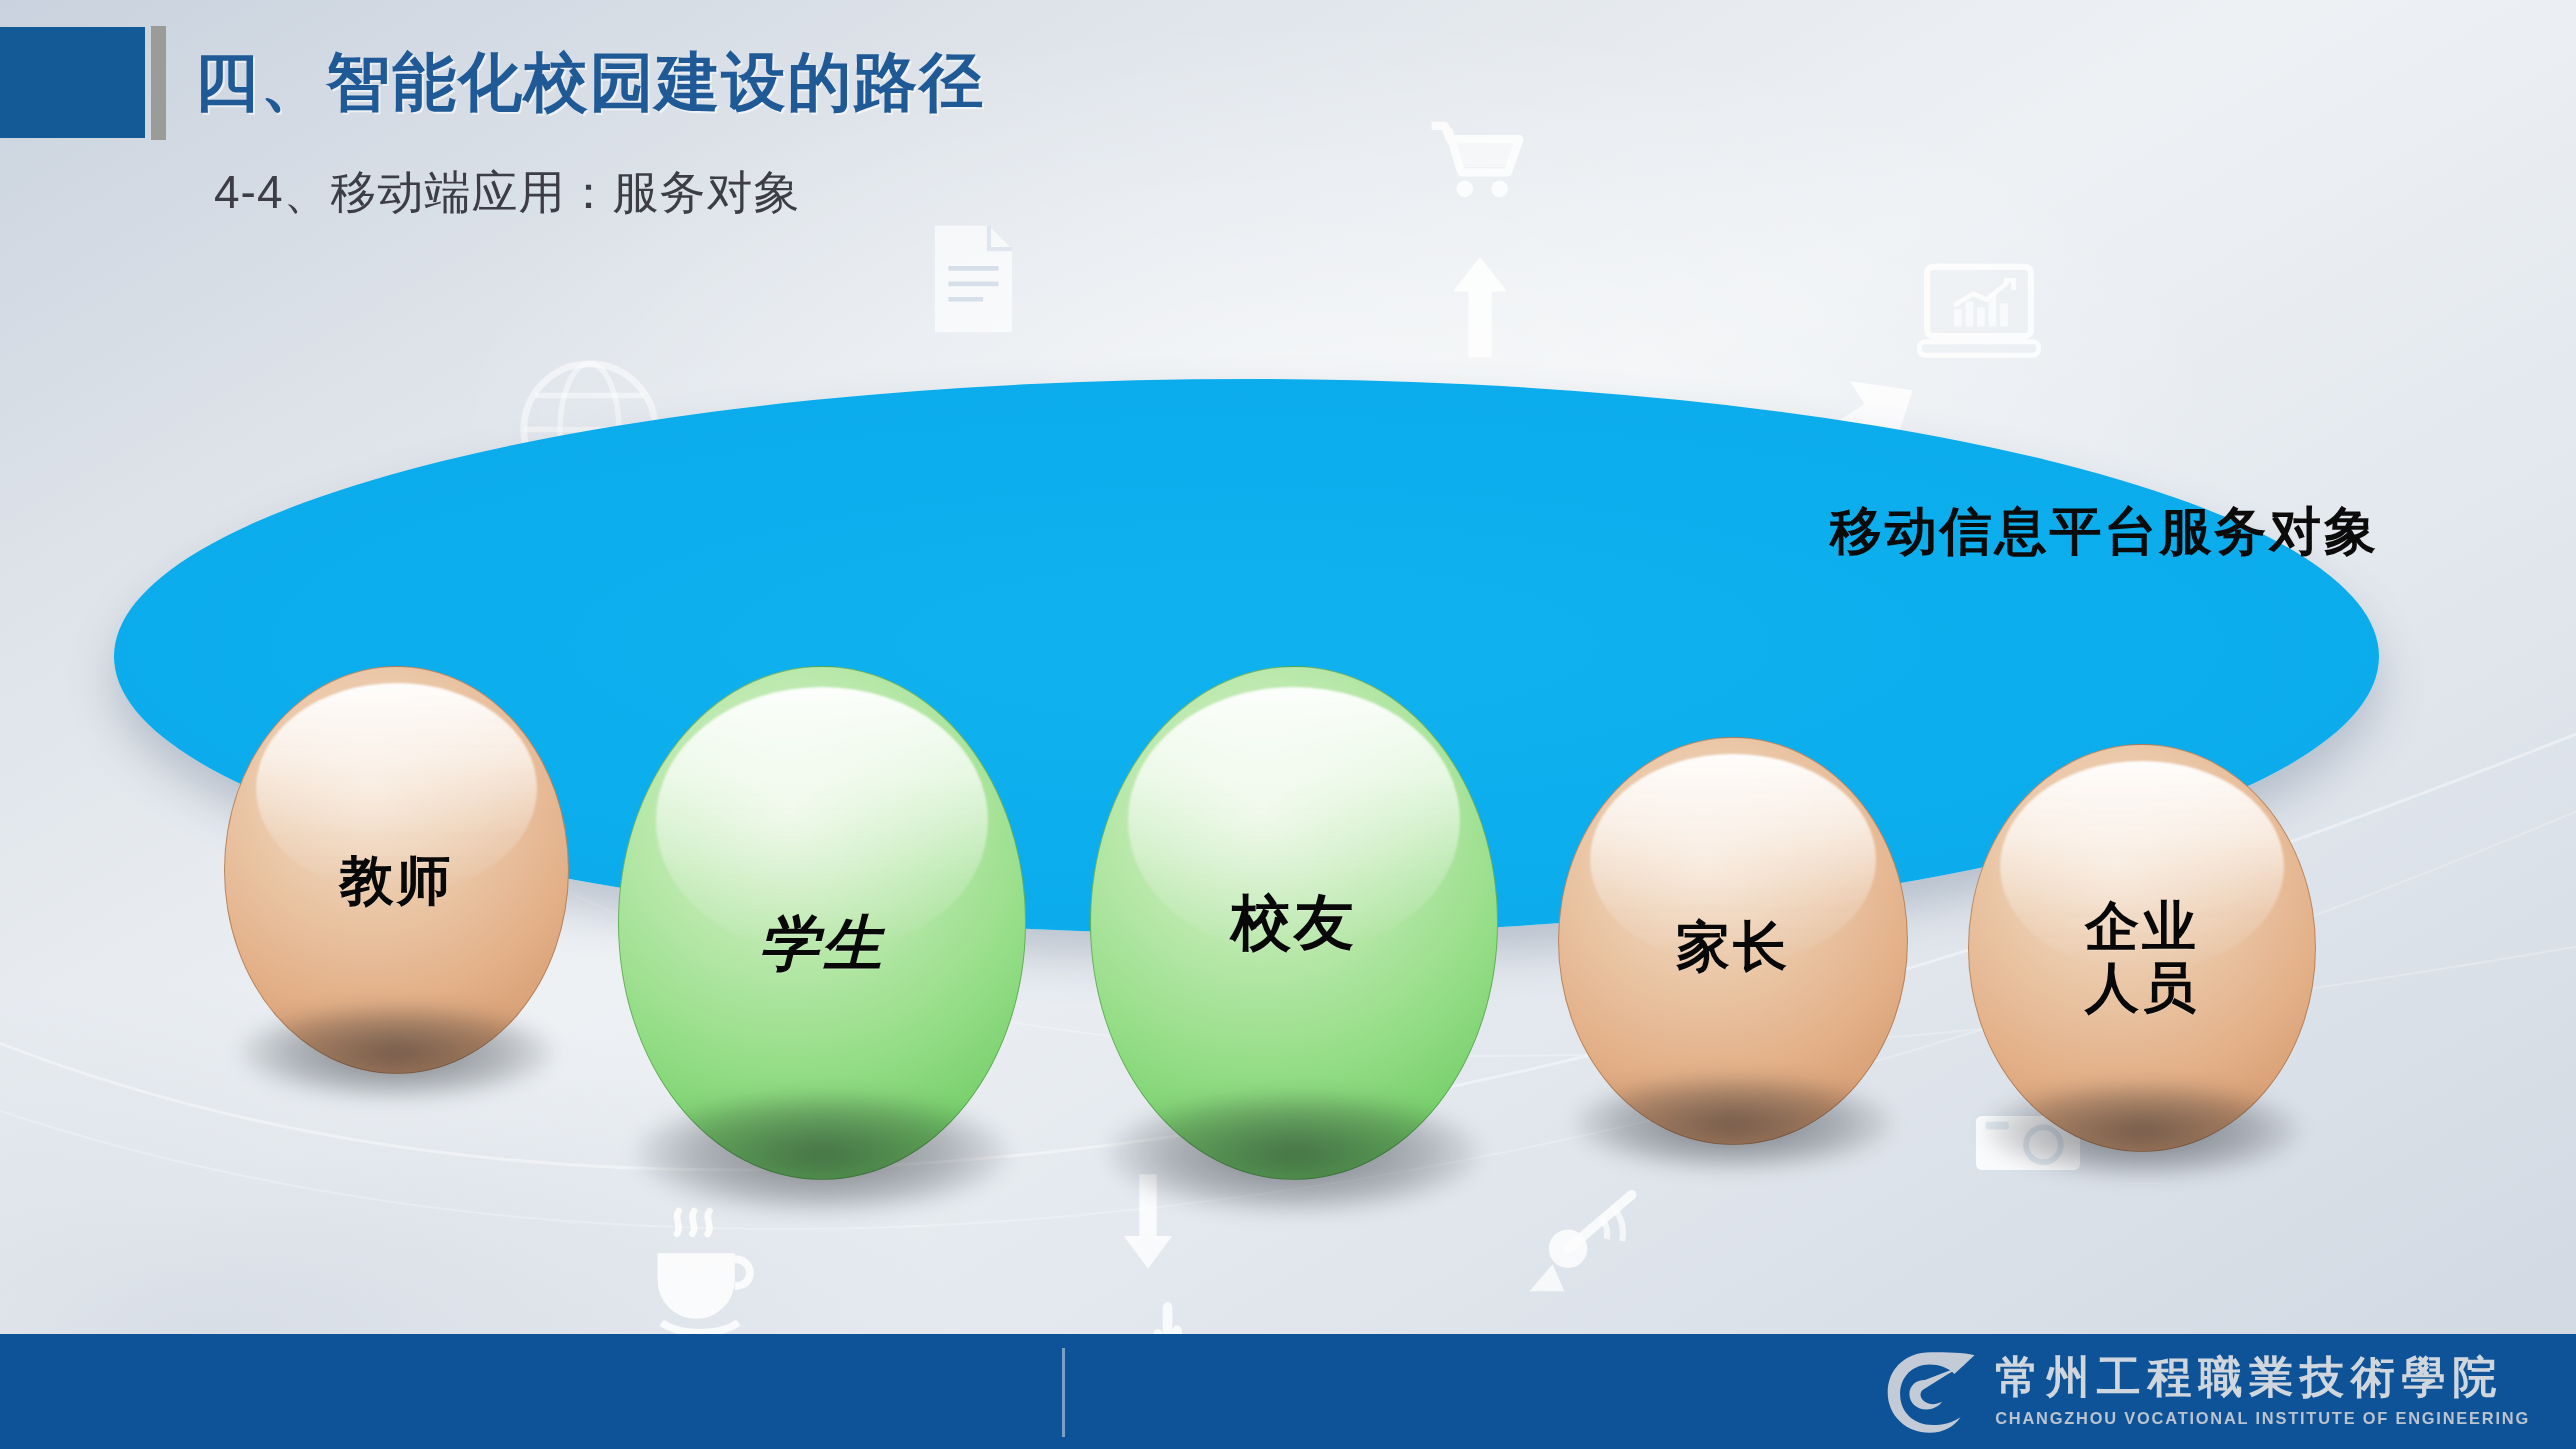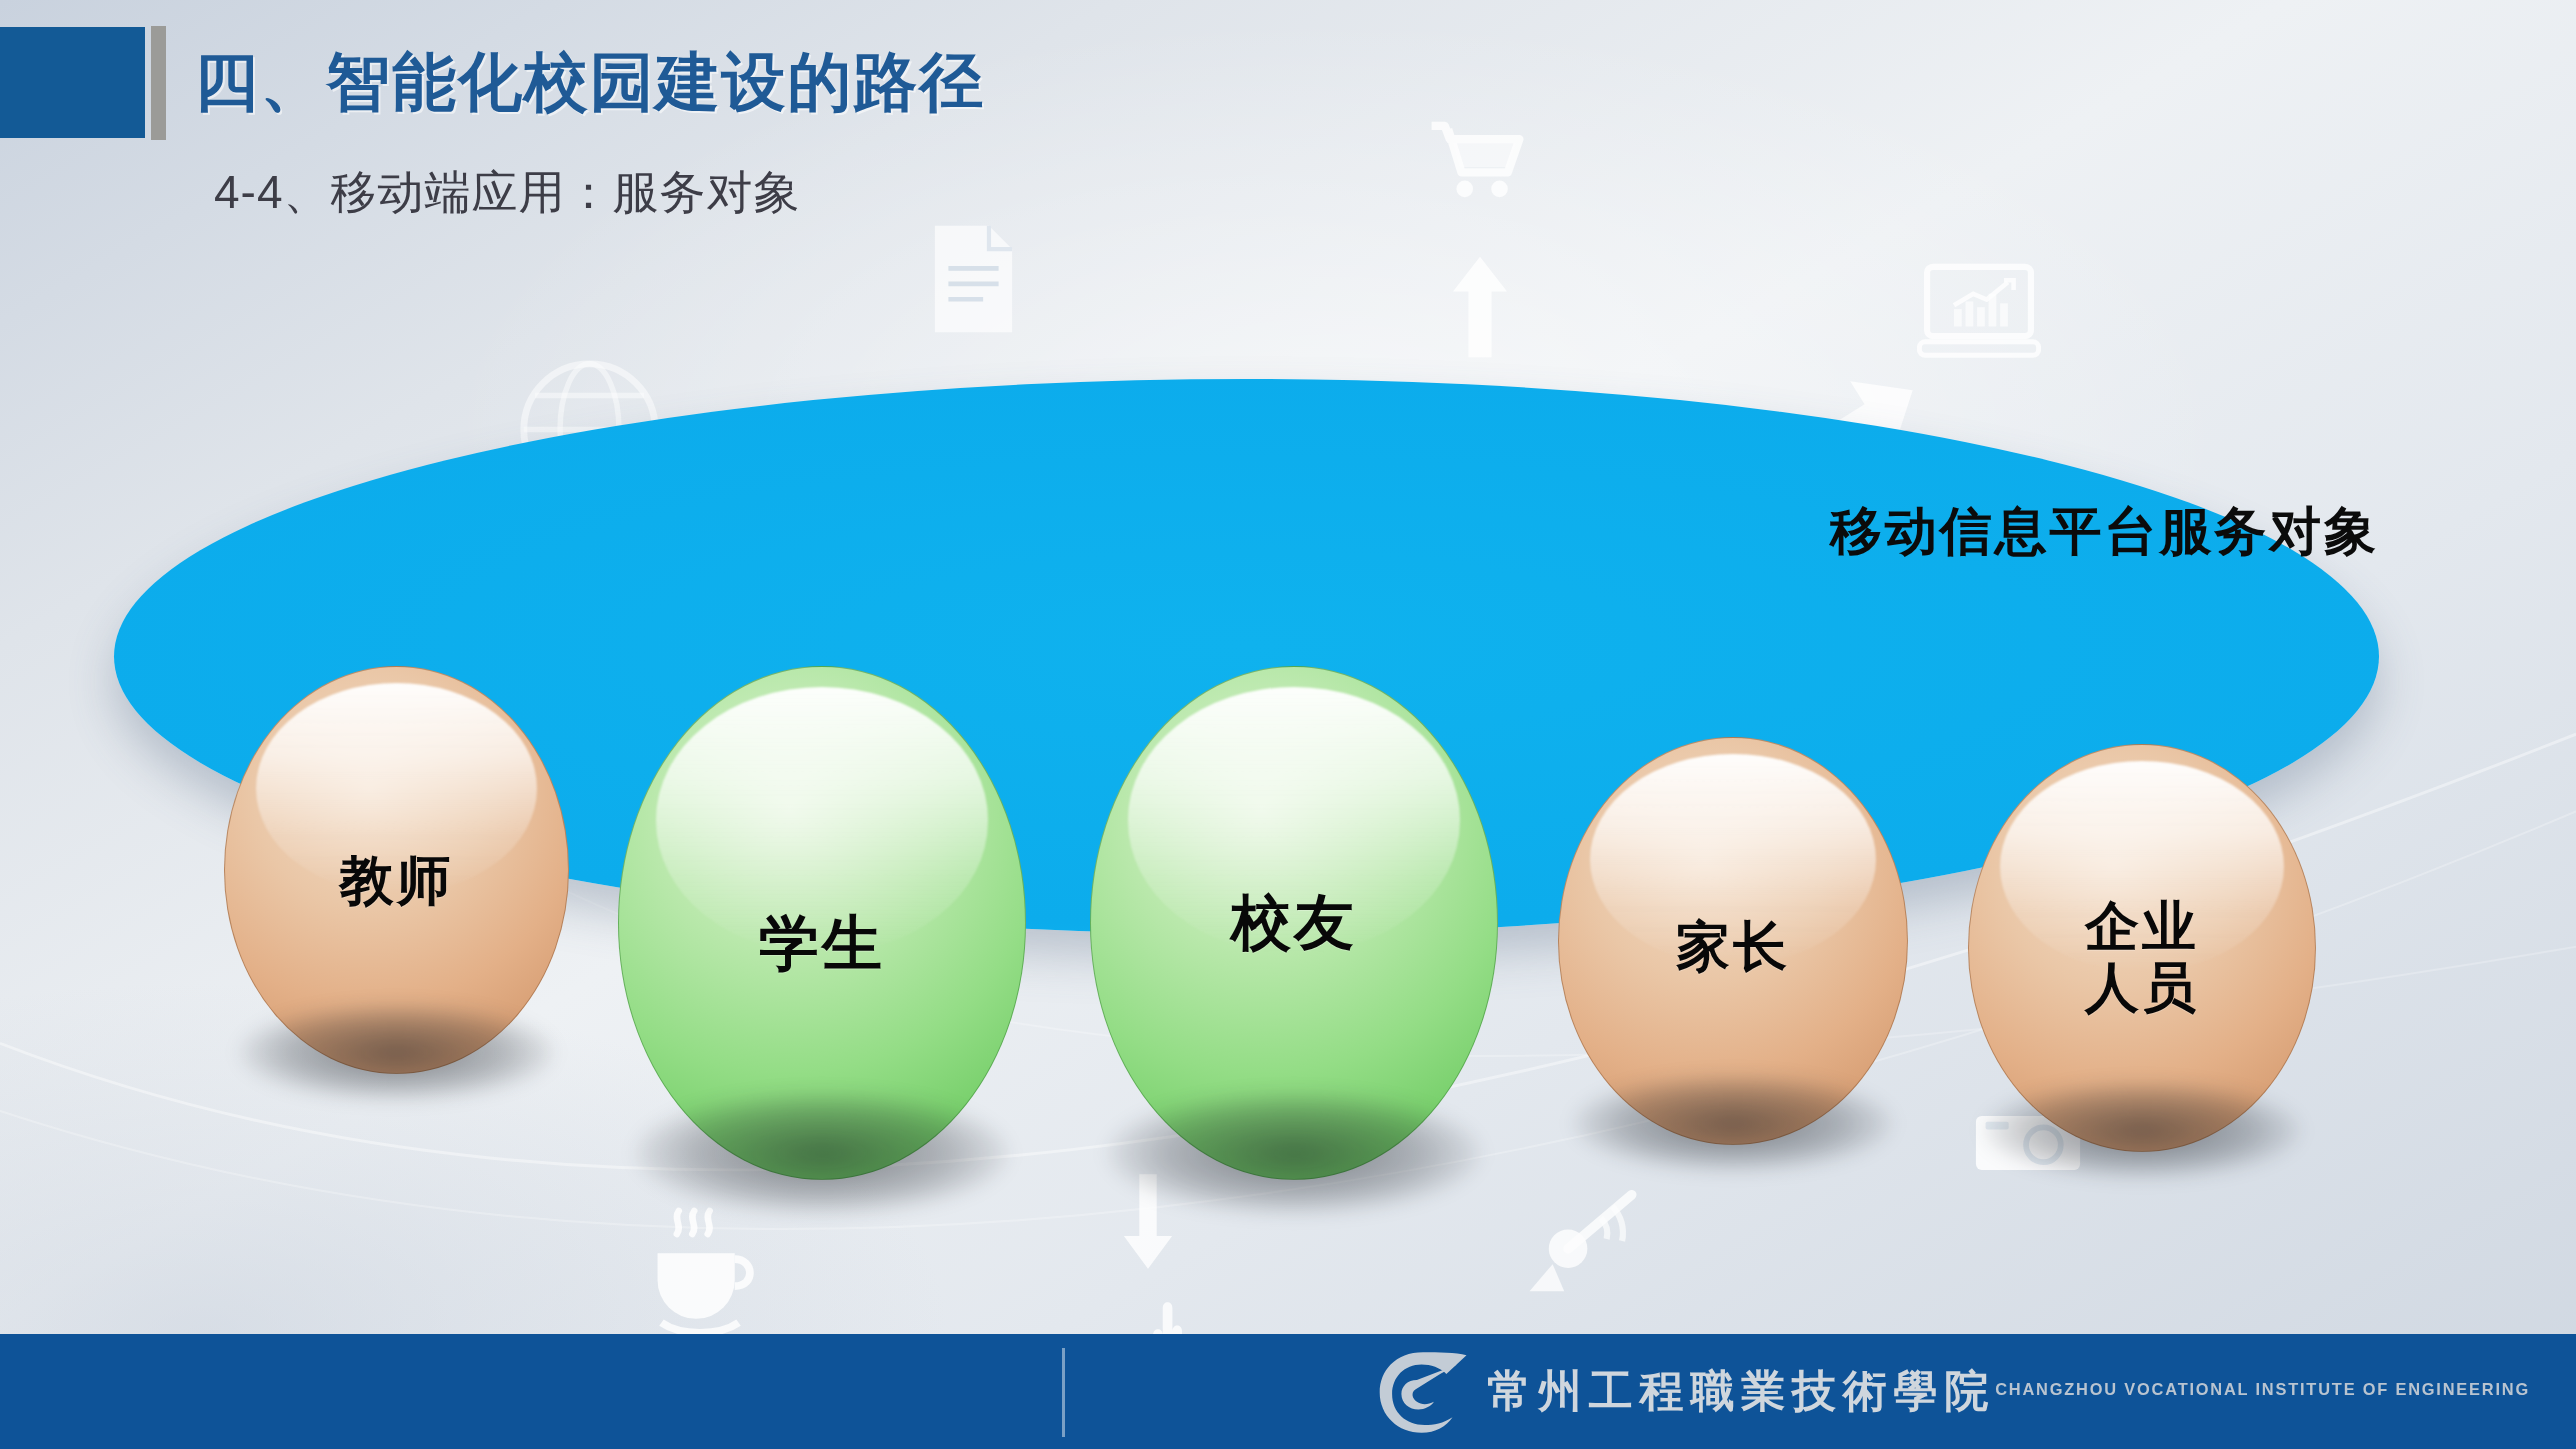--- a/index.html
+++ b/index.html
@@ -86,21 +86,21 @@
     border:1.9px solid rgba(60,140,55,.55);
   }
 
   
   .footer{
     position:absolute;left:0;bottom:0;width:100%;height:116px;background:#0e5398;
   }
   .footer-div{position:absolute;left:1062px;top:13.5px;width:2.9px;height:89px;background:rgba(255,255,255,.45);}
   .logo{position:absolute;right:46px;top:11.6px;display:flex;align-items:center;}
   .logo-mark{width:100px;height:93px;margin-right:17.4px;}
-  .logo-text{display:flex;flex-direction:row;justify-content:center;}
+  .logo-text{display:flex;flex-direction:column;justify-content:center;}
   .logo-cn{
     font-family:"Liberation Serif","DejaVu Serif",serif;
     font-size:44px;font-weight:bold;color:#cfd6dd;letter-spacing:6.8px;line-height:1;
   }
   .logo-en{
     font-size:16.4px;font-weight:bold;color:#b9c4d0;letter-spacing:1.8px;margin-top:9.7px;
   }
 </style>
 </head>
 <body>
@@ -225,21 +225,21 @@
 
 <div class="sphere tan" style="left:224px;top:666px;width:343px;height:406px;">
   <div class="shadow"></div>
   <div class="gloss"></div>
   <div class="lbl" style="font-size:54px;margin-top:21px;">教师</div>
 </div>
 
 <div class="sphere green" style="left:618px;top:666px;width:406px;height:512px;">
   <div class="shadow"></div>
   <div class="gloss"></div>
-  <div class="lbl" style="font-size:60px;margin-top:41px;">学生</div>
+  <div class="lbl" style="font-size:60px;margin-top:41px;font-style:italic;">学生</div>
 </div>
 
 <div class="sphere green" style="left:1090px;top:666px;width:406px;height:512px;">
   <div class="shadow"></div>
   <div class="gloss"></div>
   <div class="lbl" style="font-size:60px;">校友</div>
 </div>
 
 <div class="sphere tan" style="left:1558px;top:737px;width:348px;height:406px;">
   <div class="shadow"></div>

